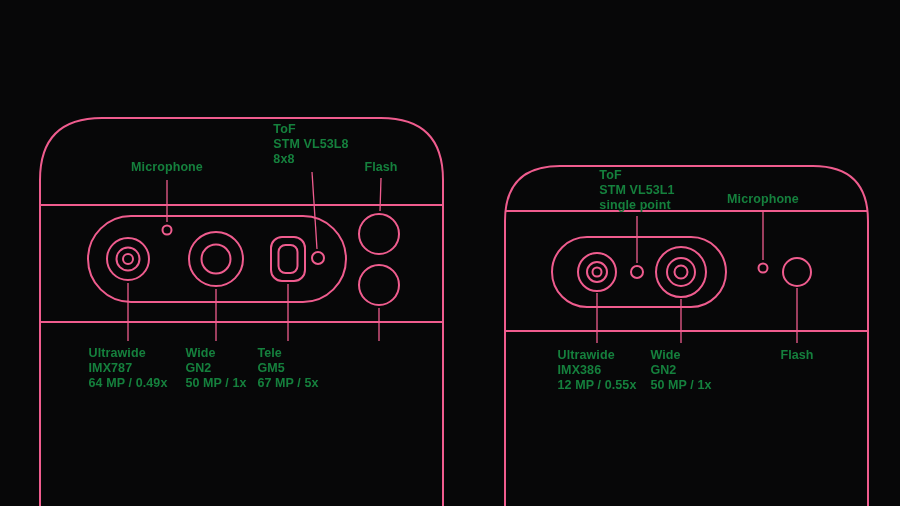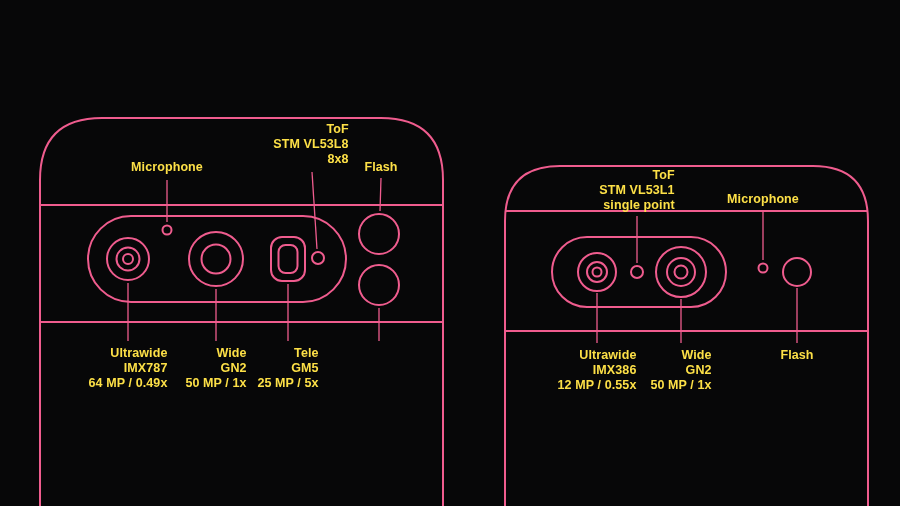--- a/index.html
+++ b/index.html
@@ -12,25 +12,25 @@
     font-family: "Liberation Sans", sans-serif;
   }
   .lineart {
     position: absolute;
     left: 0; top: 0;
     color: var(--accent, #ef5c8e);
   }
   .label {
     position: absolute;
     transform: translateX(-50%);
-    color: #fde047;
+    color: #15803d;
     font-size: 12.5px;
     font-weight: 700;
     line-height: 15px;
-    text-align: right;
+    text-align: left;
     white-space: pre-line;
     letter-spacing: 0.1px;
   }
 </style>
 </head>
 <body>
 
 <div class="stage">
 
   <svg class="lineart" width="900" height="506" viewBox="0 0 900 506" fill="none" stroke="currentColor" stroke-width="2">
@@ -119,21 +119,21 @@
   <div class="label" style="left:128px; top:346px">Ultrawide
 IMX787
 64 MP / 0.49x</div>
 
   <div class="label" style="left:216px; top:346px">Wide
 GN2
 50 MP / 1x</div>
 
   <div class="label" style="left:288px; top:346px">Tele
 GM5
-25 MP / 5x</div>
+67 MP / 5x</div>
 
 
   <div class="label" style="left:637px; top:168px">ToF
 STM VL53L1
 single point</div>
 
   <div class="label" style="left:763px; top:192px">Microphone</div>
 
   <div class="label" style="left:597px; top:348px">Ultrawide
 IMX386

